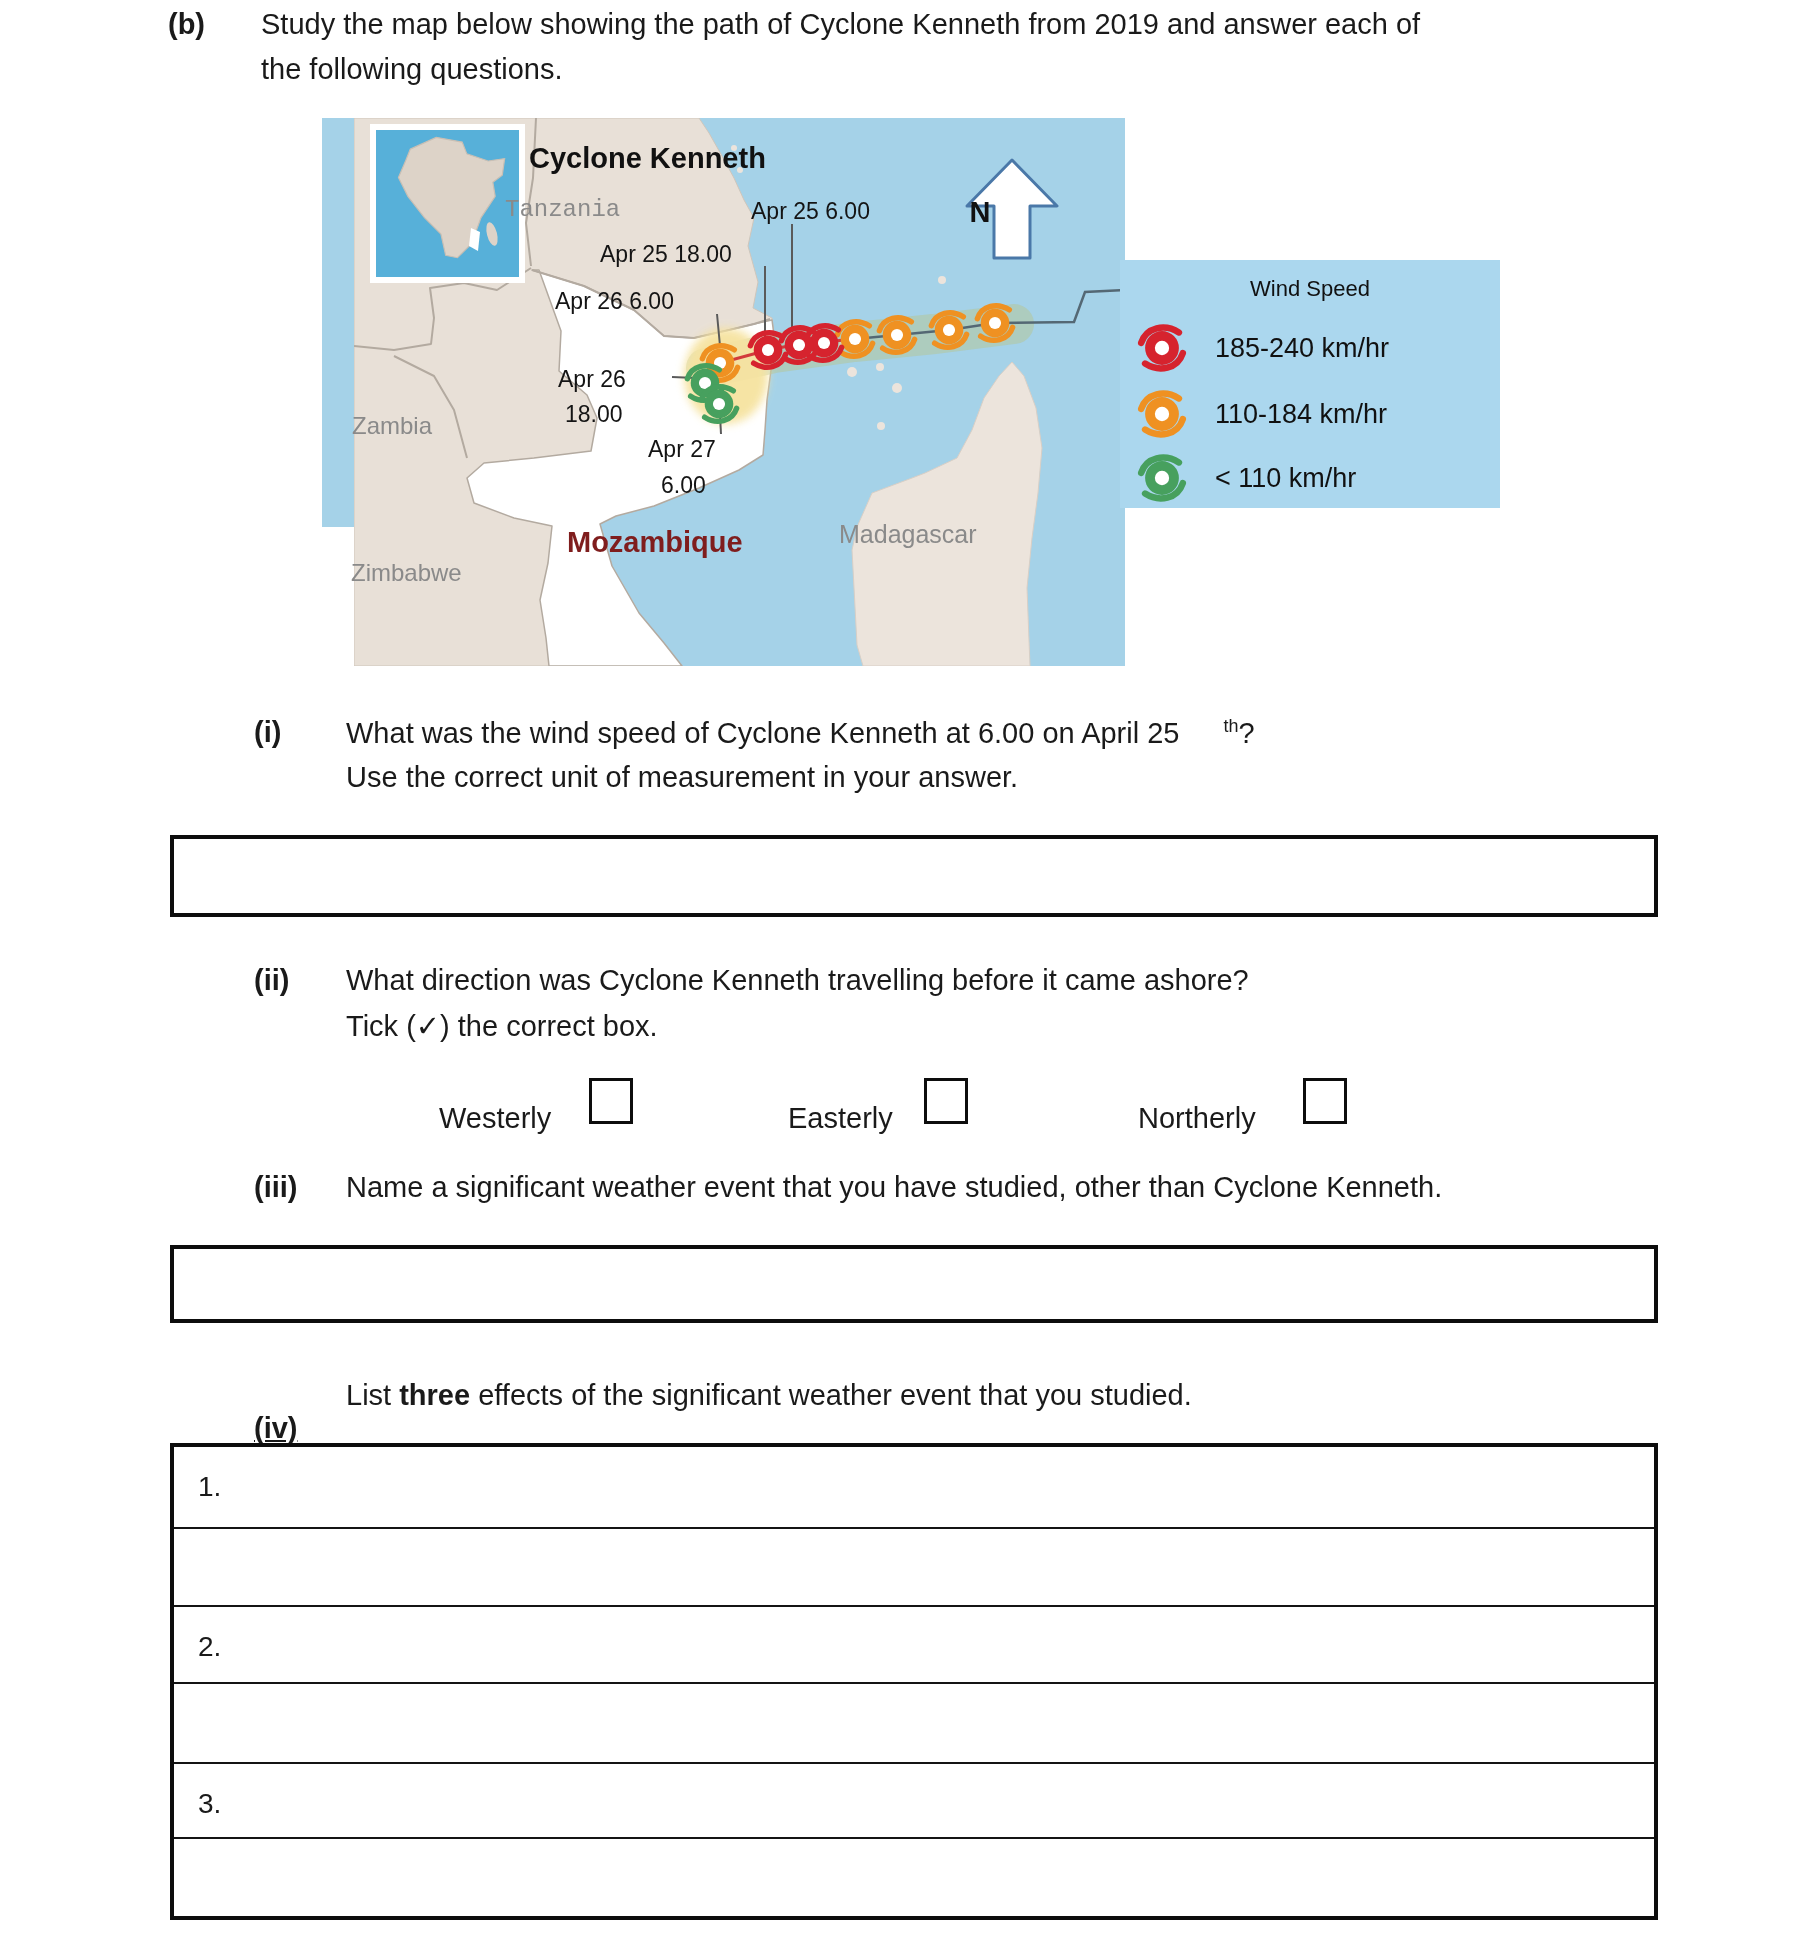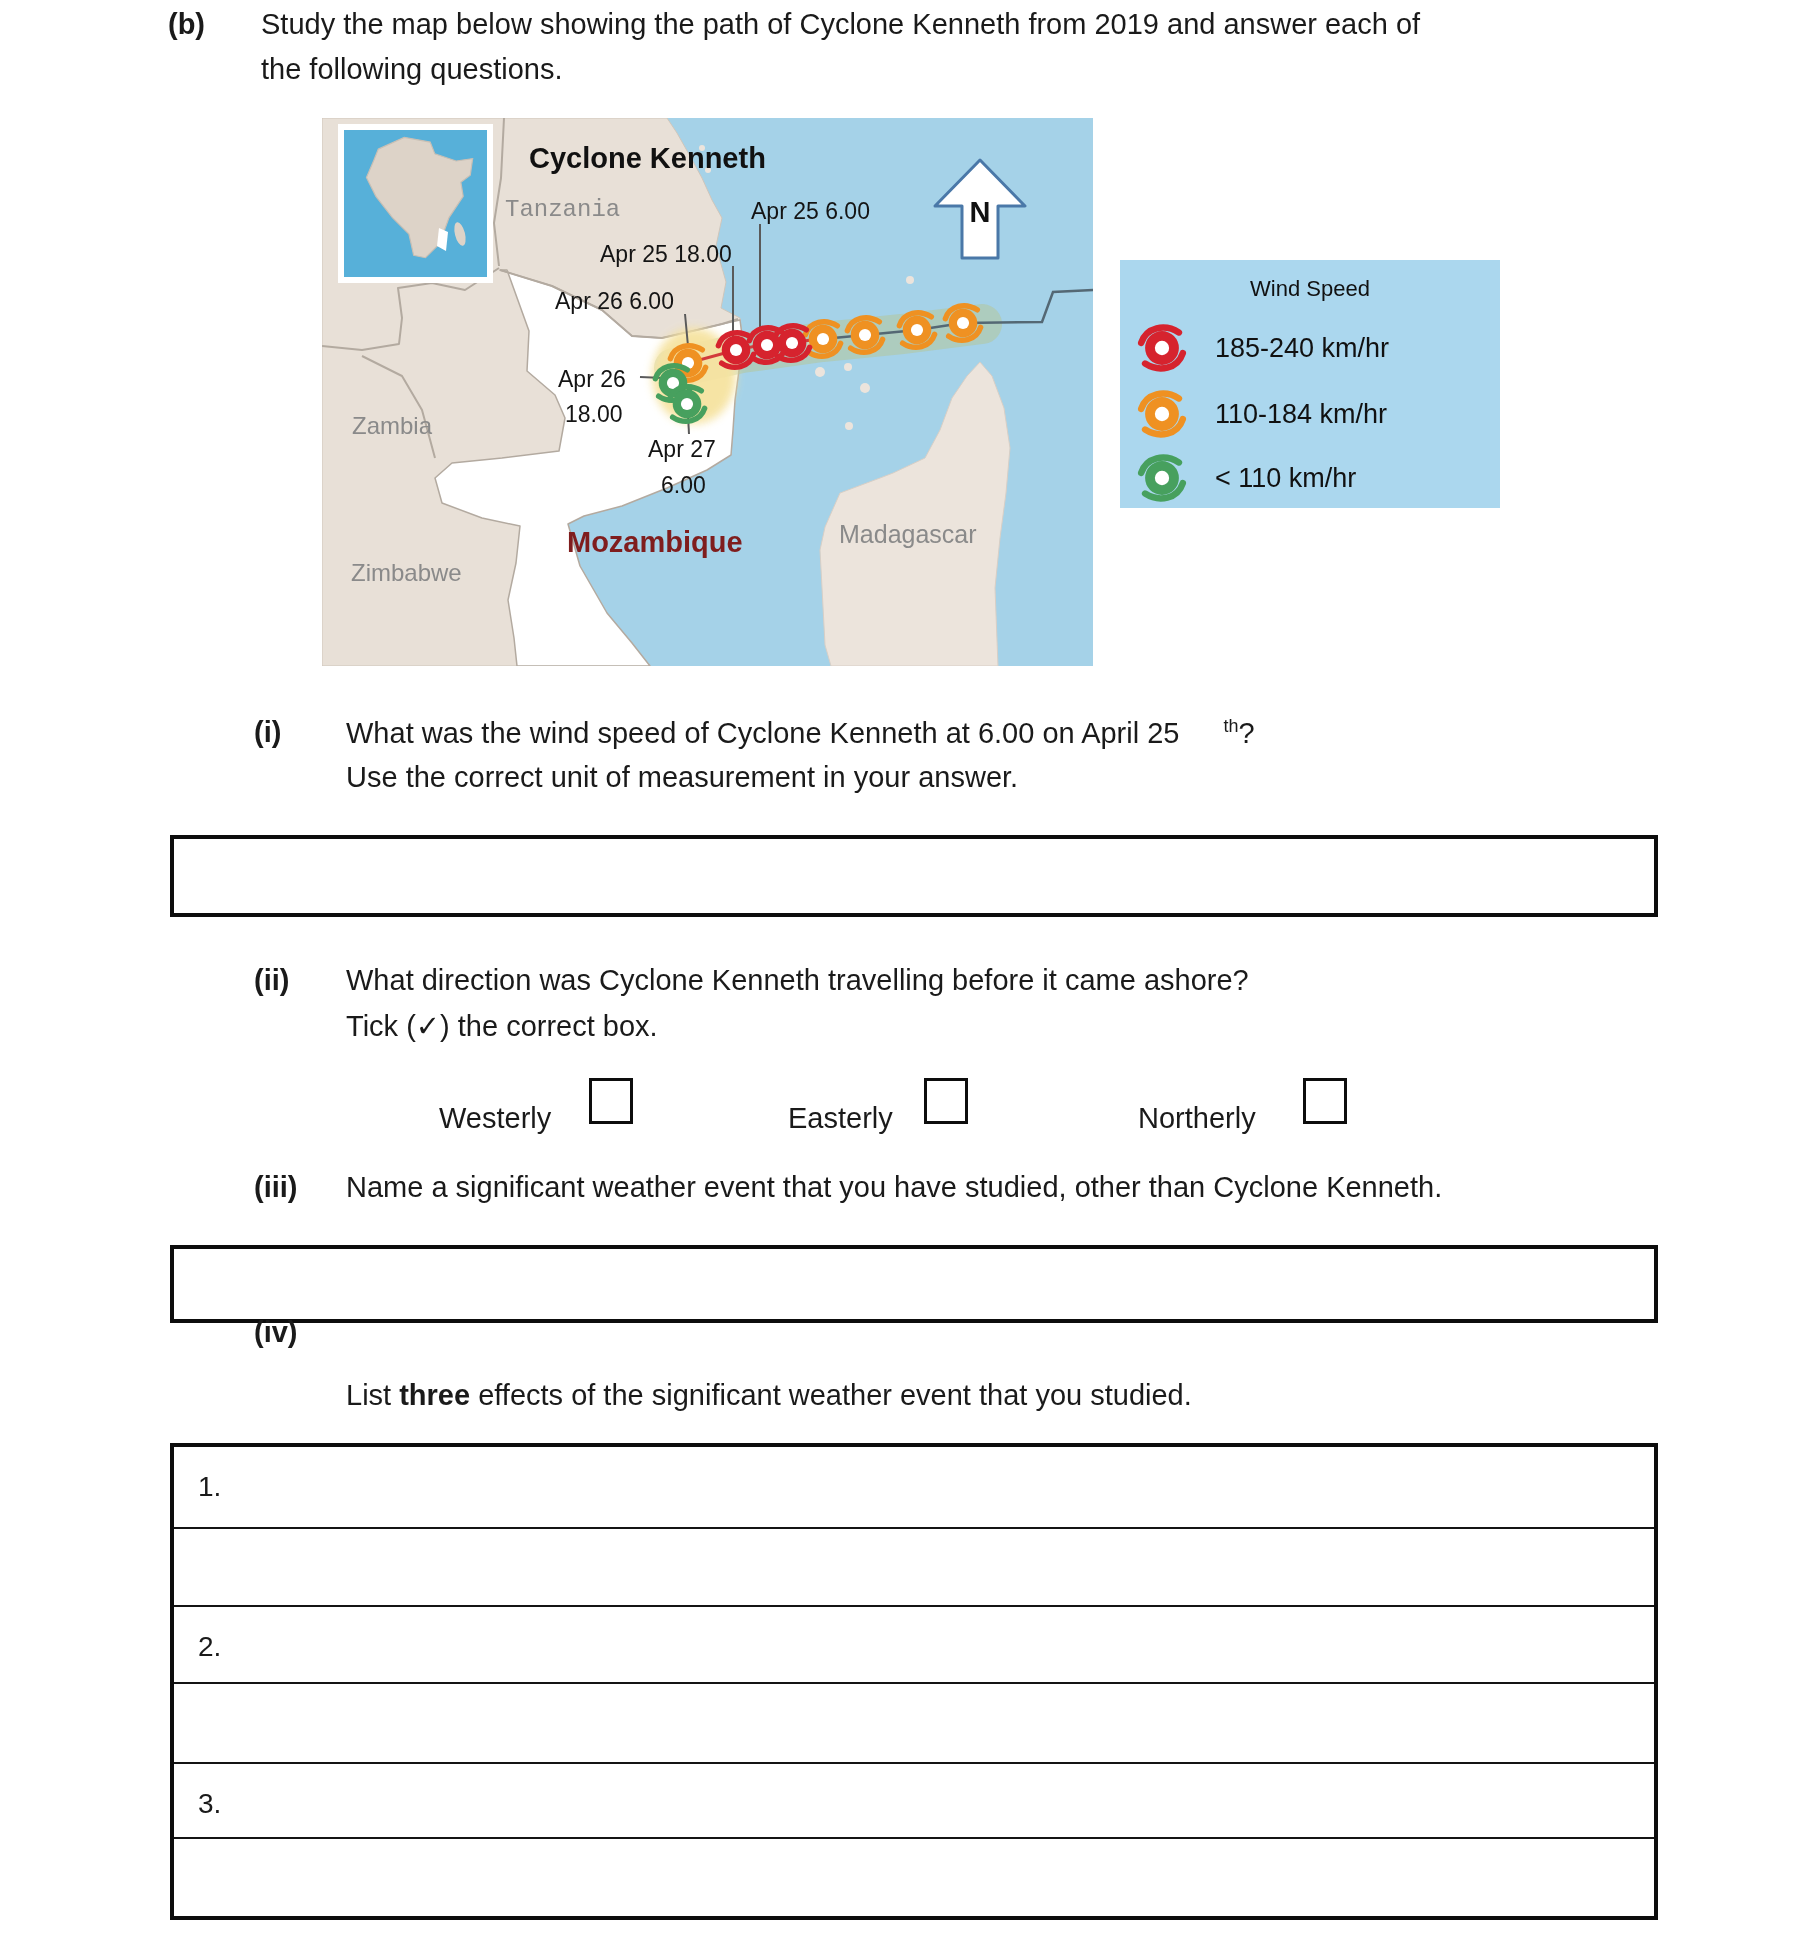--- a/index.html
+++ b/index.html
@@ -10,21 +10,21 @@
   .qtext{font-size:29px;white-space:nowrap;}
   sup{font-size:0.62em;margin-left:44px;}
   .answer-box{position:absolute;background:#fff;border:4px solid #0d0d0d;box-sizing:border-box;}
   .cbx{position:absolute;width:44px;height:46px;border:3px solid #0d0d0d;box-sizing:border-box;background:#fff;}
   .cbx-label{position:absolute;font-size:29px;margin-top:16px;}
   
   #effects-table{position:absolute;left:170px;top:1443px;width:1488px;border:4px solid #0d0d0d;box-sizing:border-box;background:#fff;}
   .t-row{box-sizing:border-box;border-bottom:2px solid #141414;font-size:28px;padding:24px 0 0 24px;}
   .t-row:last-child{border-bottom:none;}
   
-  #map{position:absolute;left:322px;top:118px;width:771px;height:409px;background:var(--ocean);}
+  #map{position:absolute;left:322px;top:118px;width:771px;height:409px;background:var(--ocean);padding-left:32px;}
   #map .mlabel{position:absolute;white-space:nowrap;}
   .map-title{font-size:29px;font-weight:bold;color:#111;}
   .country{font-size:24px;color:#8a8a8a;}
   .ann{font-size:23px;color:#141414;}
   
   #legend{position:absolute;left:1120px;top:260px;width:380px;height:248px;background:var(--legend-bg);}
   #legend .ltitle{position:absolute;left:0;right:0;top:16px;text-align:center;font-size:22px;color:#111;}
   #legend .lrow-text{position:absolute;left:95px;font-size:27px;color:#111;white-space:nowrap;}
   #legend svg{position:absolute;left:16px;}
 </style>
@@ -162,21 +162,21 @@
   <div class="cbx" style="left:589px;top:1078px;"></div>
   <div class="cbx-label" style="left:788px;top:1086px;">Easterly</div>
   <div class="cbx" style="left:924px;top:1078px;"></div>
   <div class="cbx-label" style="left:1138px;top:1086px;">Northerly</div>
   <div class="cbx" style="left:1303px;top:1078px;"></div>
 
   <div class="abs qlabel" style="left:254px;top:1171px;">(iii)</div>
   <div class="abs qtext" style="left:346px;top:1171px;">Name a significant weather event that you have studied, other than Cyclone Kenneth.</div>
   <div class="answer-box" style="left:170px;top:1245px;width:1488px;height:78px;"></div>
 
-  <div class="abs qlabel" style="left:254px;top:1316px;">(iv)</div>
+  <div class="abs qlabel" style="left:254px;top:1412px;text-decoration:underline;">(iv)</div>
   <div class="abs qtext" style="left:346px;top:1379px;"><span>List </span><span style="font-weight:bold;">three</span><span> effects of the significant weather event that you studied.</span></div>
 
   <div id="effects-table">
     <div class="t-row" style="height:82px;">1.</div>
     <div class="t-row" style="height:78px;"></div>
     <div class="t-row" style="height:77px;">2.</div>
     <div class="t-row" style="height:80px;"></div>
     <div class="t-row" style="height:75px;">3.</div>
     <div class="t-row" style="height:77px;"></div>
   </div>

